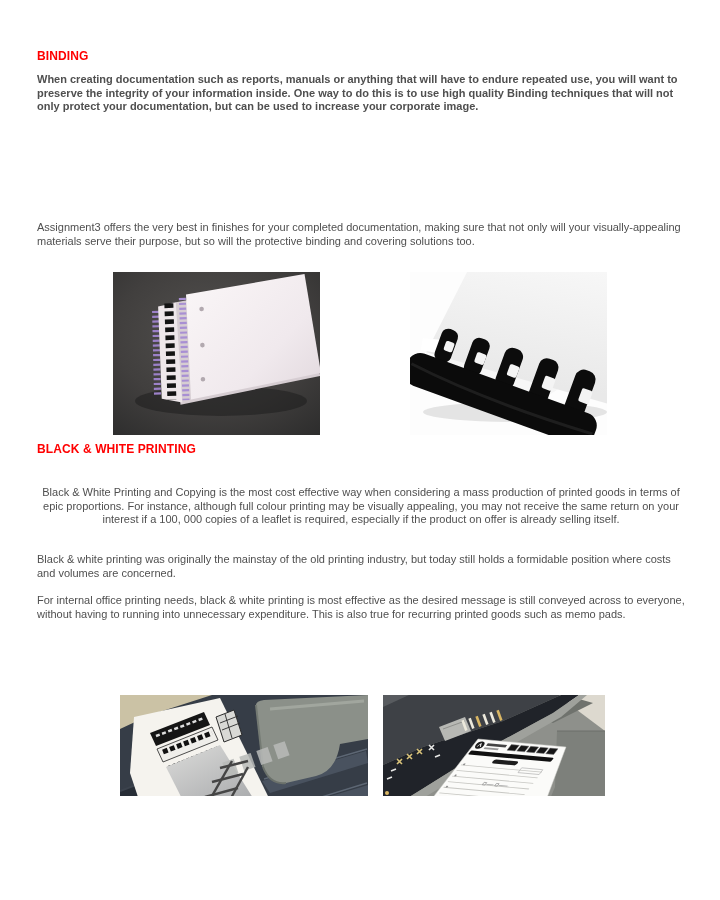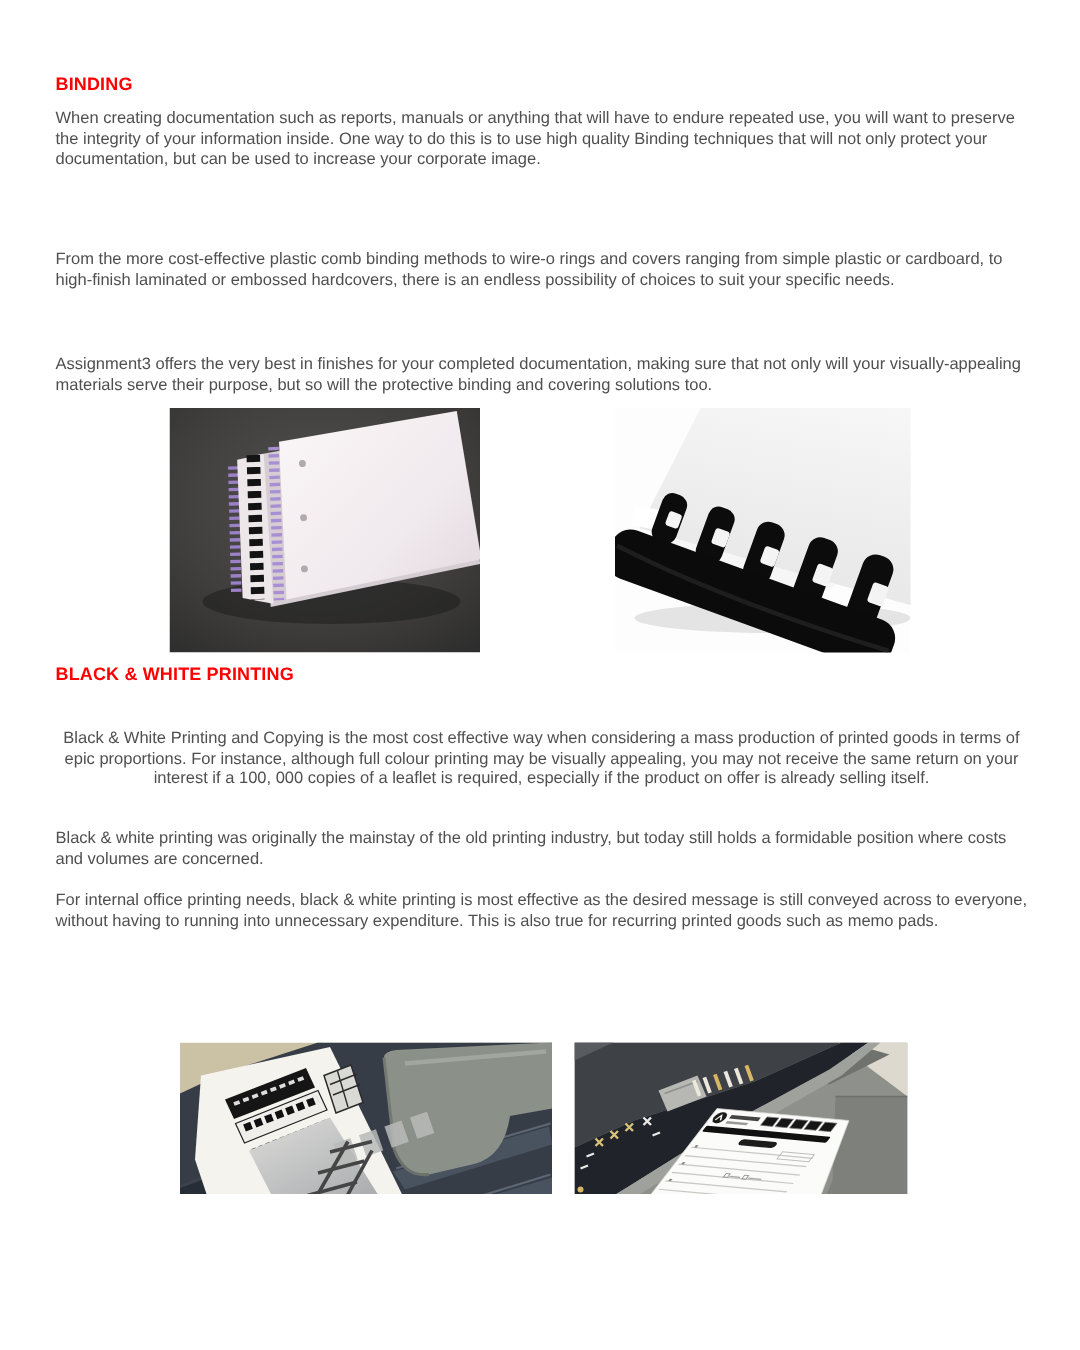--- a/index.html
+++ b/index.html
@@ -28,24 +28,24 @@
   .para {
     position: absolute;
     left: 37px;
     width: 648px;
     margin: 0;
     font-size: 11px;
     line-height: 13.5px;
     color: var(--text-color, #4f4f4f);
   }
   #binding-heading   { top: 49px; }
-  #binding-p1        { top: 73px; }
+  #binding-p1        { top: 73px; font-weight: bold; }
   #binding-p2        { top: 127px; }
   #binding-p3        { top: 167px; }
-  #binding-p4        { top: 237px; }
+  #binding-p4        { top: 221px; }
   #bw-heading        { top: 442px; }
   #bw-p1             { top: 486px; text-align: center; }
   #bw-p2             { top: 553px; }
   #bw-p3             { top: 594px; }
   figure.photo {
     position: absolute;
     margin: 0;
     padding: 0;
     line-height: 0;
   }
@@ -56,21 +56,20 @@
   figure.photo svg { display: block; }
 </style>
 </head>
 <body>
 
 <div class="page">
 
   <h2 class="sec-heading" id="binding-heading">BINDING</h2>
 
   <p class="para" id="binding-p1">When creating documentation such as reports, manuals or anything that will have to endure repeated use, you will want to preserve the integrity of your information inside. One way to do this is to use high quality Binding techniques that will not only protect your documentation, but can be used to increase your corporate image.</p>
-  <p class="para" id="binding-p3">From the more cost-effective plastic comb binding methods to wire-o rings and covers ranging from simple plastic or cardboard, to high-finish laminated or embossed hardcovers, there is an endless possibility of choices to suit your specific needs.</p>
   <p class="para" id="binding-p4">Assignment3 offers the very best in finishes for your completed documentation, making sure that not only will your visually-appealing materials serve their purpose, but so will the protective binding and covering solutions too.</p>
 
   <figure class="photo" id="photo-notebooks" role="img" aria-label="Spiral and comb bound notebooks on a dark background">
     <svg width="207" height="163" viewBox="0 0 207 163" aria-hidden="true">
       <defs>
         <radialGradient id="p1bg" cx="48%" cy="38%" r="85%">
           <stop offset="0" stop-color="#53514f"></stop>
             <stop offset="0.55" stop-color="#413f3e"></stop>
             <stop offset="1" stop-color="#2a2a2a"></stop>
         </radialGradient>

